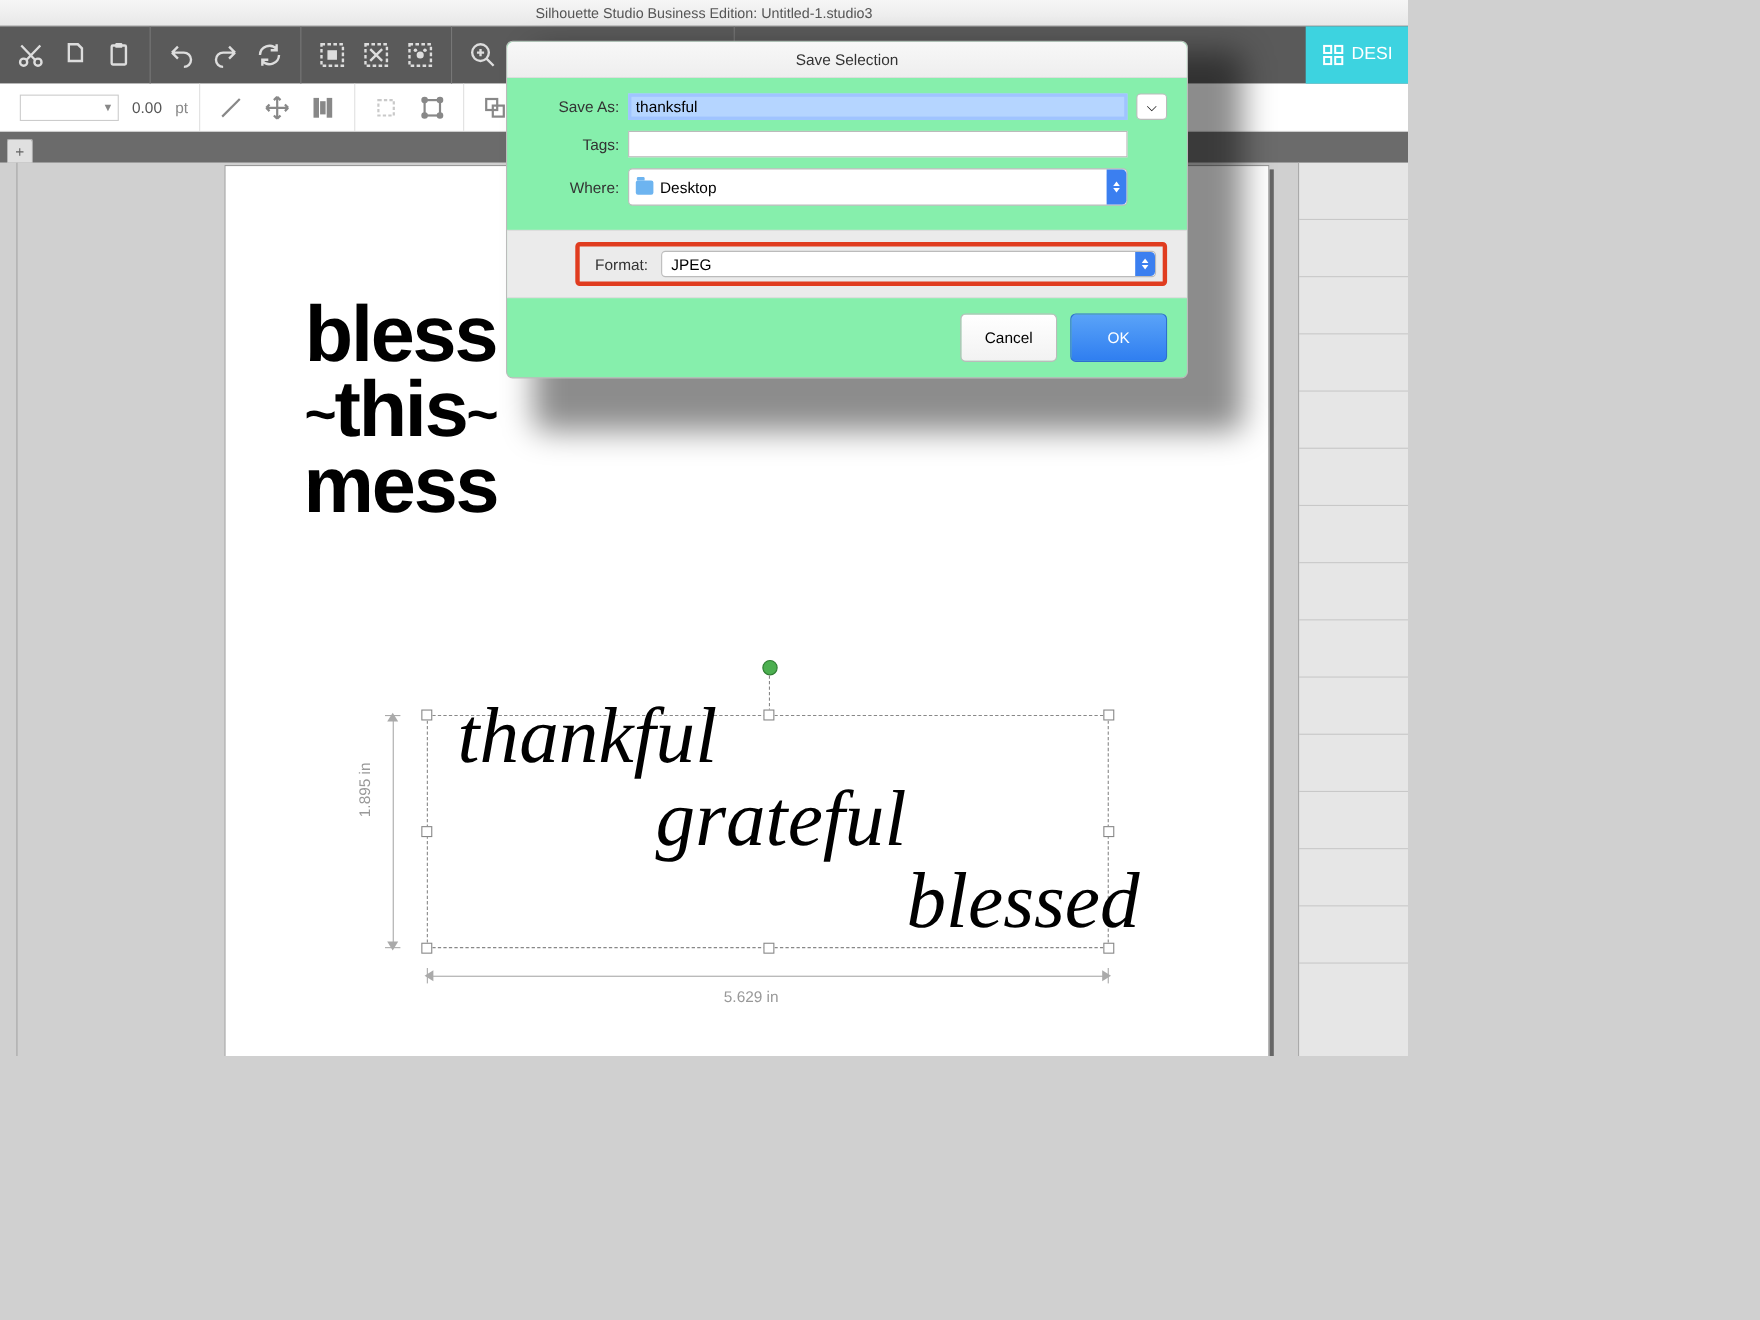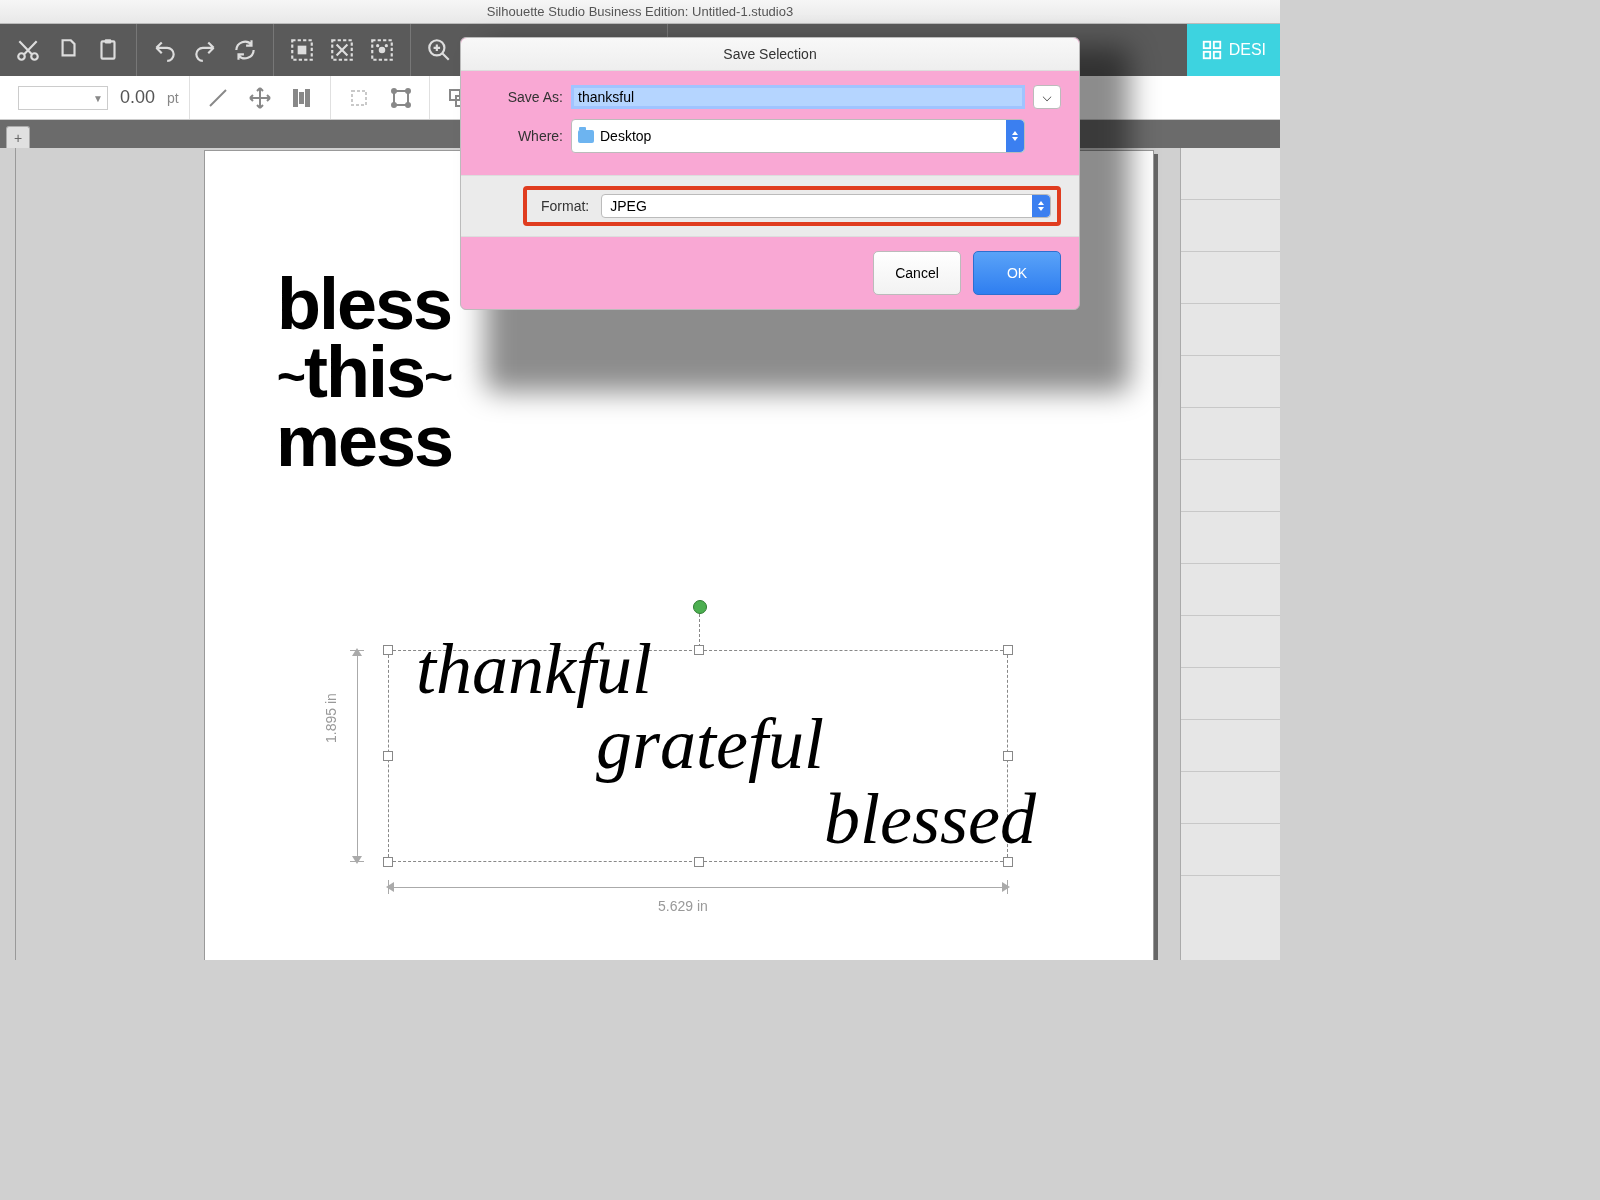--- a/index.html
+++ b/index.html
@@ -18,21 +18,21 @@
   
   
   .sec-toolbar { background: #fff; border-bottom: 1px solid #ccc; height: 44px; display: flex; align-items: center; padding: 0 8px; }
   .sec-group { display: flex; align-items: center; border-right: 1px solid #e0e0e0; height: 100%; padding: 0 10px; gap: 6px; }
   .sec-btn { width: 36px; height: 36px; display: flex; align-items: center; justify-content: center; color: #888; cursor: pointer; }
   .sec-btn.disabled { opacity: 0.45; }
   .sec-btn svg { width: 24px; height: 24px; }
   .combo { display: flex; align-items: center; gap: 6px; }
   .combo-box { border: 1px solid #ccc; height: 24px; width: 90px; background: #fff; position: relative; }
   .combo-arrow { position: absolute; right: 4px; top: 6px; font-size: 10px; color: #888; }
-  .pt-value { font-size: 18px; color: #555; margin: 0 6px; }
+  .pt-value { font-size: 14px; color: #555; margin: 0 6px; }
   .pt-label { font-size: 14px; color: #888; }
   
   
   .tab-strip { background: #6b6b6b; height: 28px; display: flex; align-items: flex-end; padding-left: 6px; }
   .add-tab { width: 24px; height: 22px; background: #e0e0e0; border: 1px solid #aaa; border-bottom: none; border-radius: 3px 3px 0 0; display: flex; align-items: center; justify-content: center; font-size: 14px; color: #666; cursor: pointer; }
   
   
   .workspace { position: relative; height: calc(960px - 24px - 52px - 44px - 28px); background: #d0d0d0; display: flex; }
   .left-ruler { width: 16px; background: #d0d0d0; border-right: 1px solid #999; }
   .canvas-area { flex: 1; position: relative; background: #d0d0d0; overflow: hidden; }
@@ -81,21 +81,21 @@
   .dim-h-cap-l { position:absolute; top:2px; left:0; height:14px; width:1px; background:#aaa;}
   .dim-h-cap-r { position:absolute; top:2px; right:0; height:14px; width:1px; background:#aaa;}
   .dim-h-label { position: absolute; top: 20px; left: 270px; font-size: 14px; color: #999; }
   
   
   .right-panel { width: 100px; background: #e6e6e6; border-left: 1px solid #aaa; }
   .right-panel .grid-line { height: 52px; border-bottom: 1px solid #c8c8c8; }
   
   
   .dialog-shadow { position: absolute; left: 485px; top: 47px; width: 645px; height: 345px; background: rgba(0,0,0,0.45); filter: blur(14px); border-radius: 10px; pointer-events:none;}
-  .dialog { position: absolute; left: 460px; top: 37px; width: 620px; background: #f9a8d4; border: 1px solid #bbb; border-radius: 6px; }
+  .dialog { position: absolute; left: 460px; top: 37px; width: 620px; background: #86efac; border: 1px solid #bbb; border-radius: 6px; }
   .dialog-title { text-align: center; padding: 8px 0; font-size: 14px; color: #333; border-bottom: 1px solid #ddd; background: linear-gradient(#f8f8f8,#eee); border-radius: 6px 6px 0 0;}
   .dialog-body { padding: 14px 18px 12px 10px; }
   .form-row { display: flex; align-items: center; margin-bottom: 10px; }
   .form-label { width: 92px; text-align: right; font-size: 14px; color: #333; margin-right: 8px; }
   .text-input { flex: 1; height: 24px; border: 1px solid #bbb; padding: 2px 6px; font-size: 14px; background: #fff; }
   .text-input.selected { border: 3px solid #a0c4ff; background: #b5d5ff; padding: 0 4px;}
   .expand-btn { width: 28px; height: 24px; margin-left: 8px; border: 1px solid #bbb; border-radius: 4px; background: #fff; display: flex; align-items: center; justify-content: center; font-size: 12px; cursor: pointer; }
   .where-select { flex: 1; height: 24px; border: 1px solid #bbb; background: #fff; display: flex; align-items: center; padding: 16px 6px; font-size: 14px; position: relative; border-radius: 4px; }
   .where-select .folder-icon { width: 16px; height: 13px; background: #6db4f0; border-radius: 2px; margin-right: 6px; position:relative;}
   .where-select .folder-icon::before{content:'';position:absolute;top:-3px;left:1px;width:7px;height:3px;background:#6db4f0;border-radius:1px 1px 0 0;}
@@ -403,20 +403,24 @@
   <div class="dialog-title">Save Selection</div>
   <div class="dialog-body">
     <div class="form-row">
       <div class="form-label">Save As:</div>
       <input class="text-input selected" value="thanksful" style="">
       <div class="expand-btn">
           <span>⌵</span>
         </div>
     </div>
     <div class="form-row">
+      <div class="form-label">Tags:</div>
+      <input class="text-input" style="margin-right: 36px;" value="">
+    </div>
+    <div class="form-row">
       <div class="form-label">Where:</div>
       <div class="where-select" style="margin-right:36px">
         <div class="folder-icon"></div>
         <span>Desktop</span>
         <div class="select-arrows">
             <div class="sa-up"></div>
             <div class="sa-dn"></div>
           </div>
       </div>
     </div>

